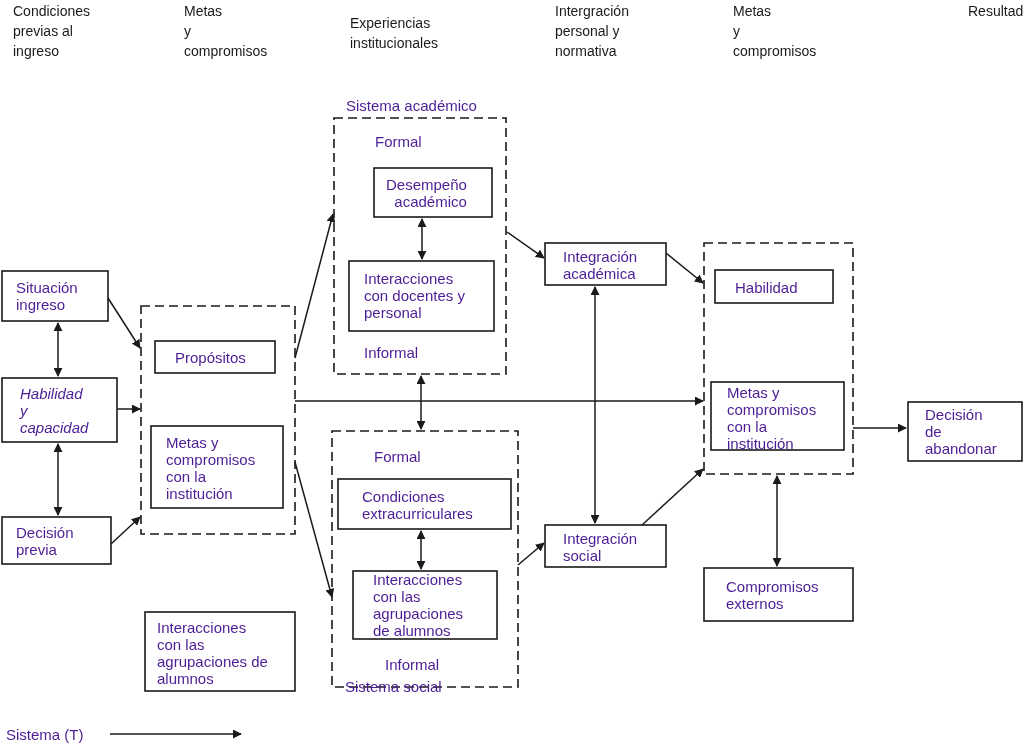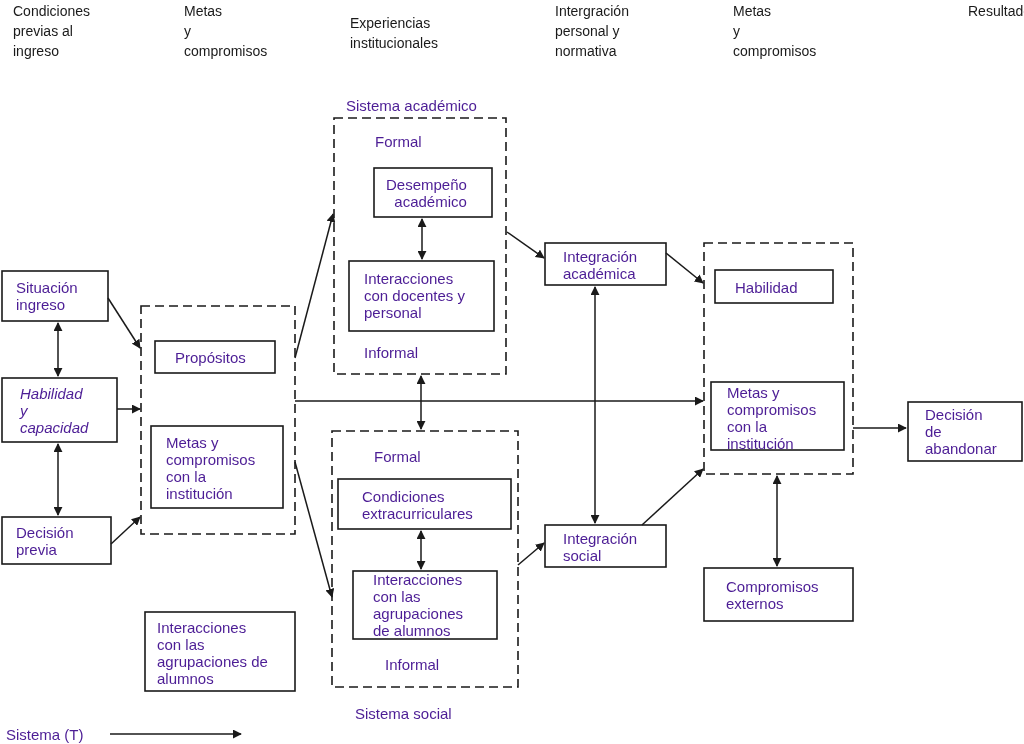--- a/index.html
+++ b/index.html
@@ -121,21 +121,21 @@
 <div class="txt" style="left:364px;top:344px;">Informal</div>
 
 <div class="txt" style="left:374px;top:448px;">Formal</div>
 <div class="txt" style="left:362px;top:488px;">Condiciones
 extracurriculares</div>
 <div class="txt" style="left:373px;top:571px;">Interacciones
 con las
 agrupaciones
 de alumnos</div>
 <div class="txt" style="left:385px;top:656px;">Informal</div>
-<div class="txt" style="left:345px;top:705px;margin-left:10px;">Sistema social</div>
+<div class="txt" style="left:345px;top:678px;">Sistema social</div>
 
 <div class="txt" style="left:563px;top:248px;">Integración
 académica</div>
 <div class="txt" style="left:563px;top:530px;">Integración
 social</div>
 
 <div class="txt" style="left:735px;top:279px;">Habilidad</div>
 <div class="txt" style="left:727px;top:384px;">Metas y
 compromisos
 con la

